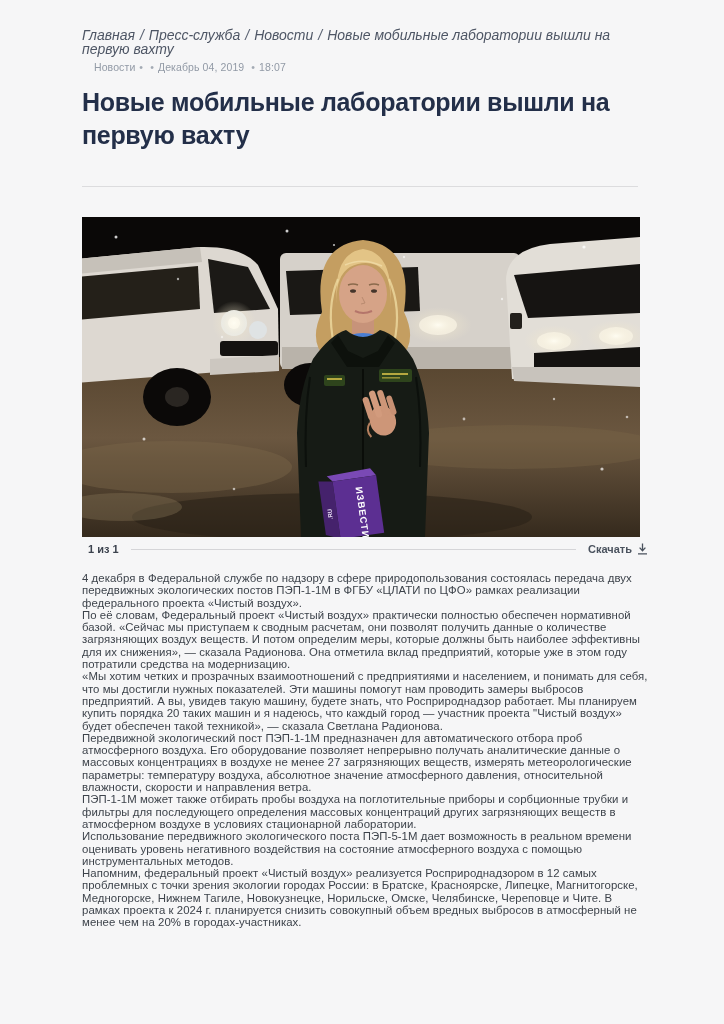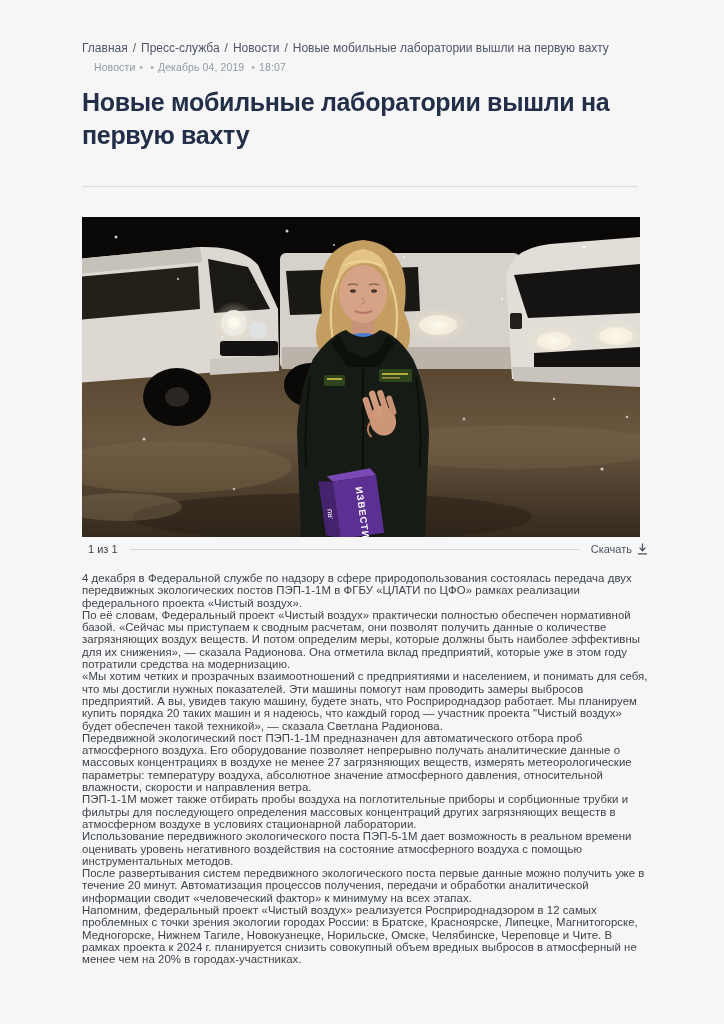--- a/index.html
+++ b/index.html
@@ -9,22 +9,22 @@
     width:724px; height:1024px;
     margin:0 auto;
     background:#f6f6f7;
     font-family:"Liberation Sans", sans-serif;
     overflow:hidden;
   }
   .content { position:absolute; left:82px; top:0; width:566px; }
 
   
   .breadcrumb {
-    position:absolute; top:41px; left:0; width:566px;
-    font-size:12px; color:#4e5665; line-height:14px;
+    position:absolute; top:28px; left:0; width:566px;
+    font-size:14px; color:#4e5665; line-height:14px;font-style:italic;
   }
   .breadcrumb a { color:#4e5665; text-decoration:none; cursor:pointer; }
   .crumb-sep { margin:0 5px; color:#5a6272; }
   .crumb-current { color:#4e5665; }
 
   
   .meta {
     position:absolute; top:61px; left:12px;
     font-size:10.5px; color:#929aa6; letter-spacing:.1px;
   }
@@ -47,21 +47,21 @@
   .photo {
     position:absolute; top:217px; left:0; width:558px; height:320px;
     background:#0a0807; cursor:pointer;
   }
   .photo svg { display:block; }
 
   
   .gallery-bar {
     position:absolute; top:543px; left:6px; width:560px;
     display:flex; align-items:center;
-    font-size:11px; color:#3c434e;
+    font-size:11px; color:#3c434e;font-weight:bold;
   }
   .gallery-line { flex:1; height:1px; background:#d5d5d8; margin:0 12px; }
   .download {
     display:flex; align-items:flex-start; gap:5px;
     color:#4a525e; cursor:pointer; text-decoration:none; font-size:11px;
   }
 
   
   .body-text {
     position:absolute; top:563px; left:0; width:568px;
@@ -236,18 +236,17 @@
       </a>
     </div>
 
     <div class="body-text">
       <p>4 декабря в Федеральной службе по надзору в сфере природопользования состоялась передача двух передвижных экологических постов ПЭП-1-1М в ФГБУ «ЦЛАТИ по ЦФО» рамках реализации федерального проекта «Чистый воздух».</p>
       <p>По её словам, Федеральный проект «Чистый воздух» практически полностью обеспечен нормативной базой. «Сейчас мы приступаем к сводным расчетам, они позволят получить данные о количестве загрязняющих воздух веществ. И потом определим меры, которые должны быть наиболее эффективны для их снижения», — сказала Радионова. Она отметила вклад предприятий, которые уже в этом году потратили средства на модернизацию.</p>
       <p>«Мы хотим четких и прозрачных взаимоотношений с предприятиями и населением, и понимать для себя, что мы достигли нужных показателей. Эти машины помогут нам проводить замеры выбросов предприятий. А вы, увидев такую машину, будете знать, что Росприроднадзор работает. Мы планируем купить порядка 20 таких машин и я надеюсь, что каждый город — участник проекта "Чистый воздух» будет обеспечен такой техникой», — сказала Светлана Радионова.</p>
       <p>Передвижной экологический пост ПЭП-1-1М предназначен для автоматического отбора проб атмосферного воздуха. Его оборудование позволяет непрерывно получать аналитические данные о массовых концентрациях в воздухе не менее 27 загрязняющих веществ, измерять метеорологические параметры: температуру воздуха, абсолютное значение атмосферного давления, относительной влажности, скорости и направления ветра.</p>
       <p>ПЭП-1-1М может также отбирать пробы воздуха на поглотительные приборы и сорбционные трубки и фильтры для последующего определения массовых концентраций других загрязняющих веществ в атмосферном воздухе в условиях стационарной лаборатории.</p>
       <p>Использование передвижного экологического поста ПЭП-5-1М дает возможность в реальном времени оценивать уровень негативного воздействия на состояние атмосферного воздуха с помощью инструментальных методов.</p>
-      <p>После развертывания систем передвижного экологического поста первые данные можно получить уже в течение 20 минут. Автоматизация процессов получения, передачи и обработки аналитической информации сводит «человеческий фактор» к минимуму на всех этапах.</p>
       <p>Напомним, федеральный проект «Чистый воздух» реализуется Росприроднадзором в 12 самых проблемных с точки зрения экологии городах России: в Братске, Красноярске, Липецке, Магнитогорске, Медногорске, Нижнем Тагиле, Новокузнецке, Норильске, Омске, Челябинске, Череповце и Чите. В рамках проекта к 2024 г. планируется снизить совокупный объем вредных выбросов в атмосферный не менее чем на 20% в городах-участниках.</p>
     </div>
 
   </div>
 </div>
 
 </body></html>

